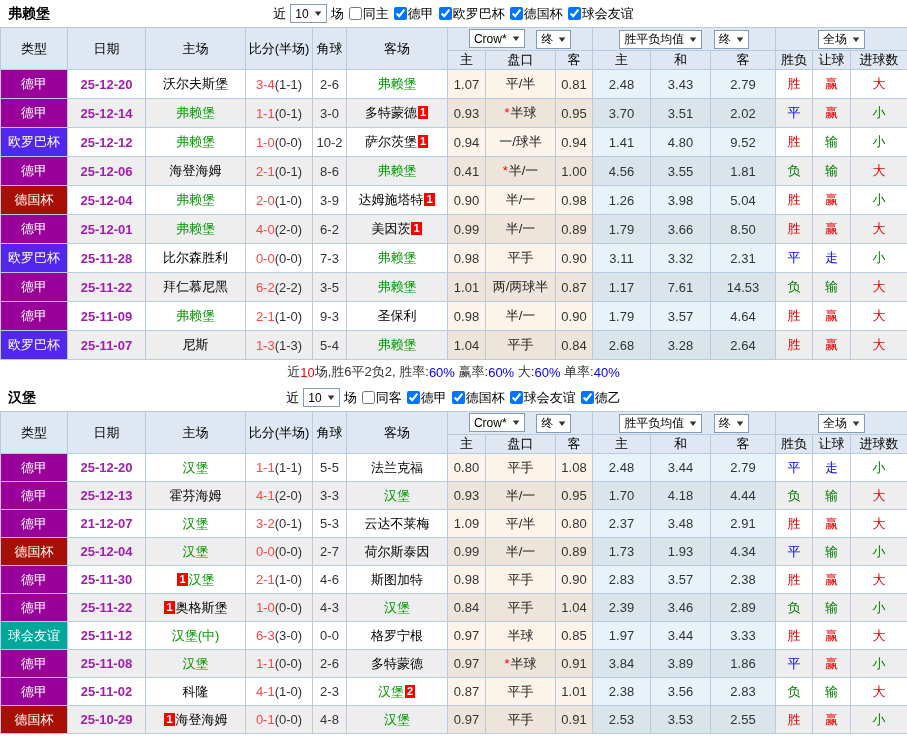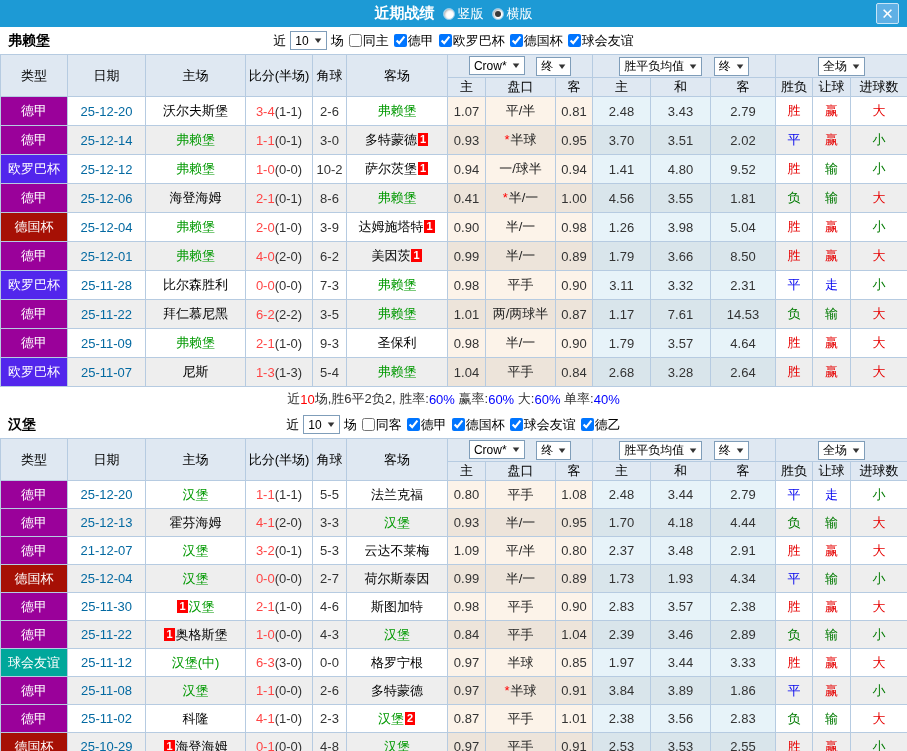--- a/index.html
+++ b/index.html
@@ -47,21 +47,21 @@
   th, td { border:1px solid #b6cbe1; padding:0; text-align:center; font-weight:normal; overflow:hidden; white-space:nowrap; }
   thead th { background:#dfe8f2; color:#000; font-size:13px; }
   tr.group-row th { height:23px; }
   tr.sub-row th { height:17px; }
   tr.group-row th.grp { background:#dfe8f2; }
   tbody tr { background:#fff; }
   tbody tr:nth-child(even) { background:#eeeeee; }
   tbody td { height:29px; font-size:13px; background:transparent; }
   .sec1 tbody td { height:28px; }
   td.type { color:#fff; }
-  td.date { color:#0369a1; }
+  td.date { color:#a21caf;font-weight:bold; }
   td.team .self { color:#009900; }
   td.team .opp { color:#000; }
   .badge {
     display:inline-block; background:#ff0000; color:#fff; font-size:11px; font-weight:bold;
     line-height:13px; padding:0 2px; margin:0 1px; vertical-align:1px;
   }
   td.score .ft { color:#ff4444; }
   td.score .ht { color:#333; }
   td.corner { color:#333; }
   td.odds { color:#333; }
@@ -73,32 +73,20 @@
   .summary { height:24px; display:flex; align-items:center; justify-content:center; font-size:13px; background:#fff; }
   .sum-k { color:#333; white-space:pre; }
   .sum-r { color:#ff0000; white-space:pre; }
   .sum-b { color:#0000ff; white-space:pre; }
 </style>
 </head>
 <body>
 
 <div class="app">
 
-  <div class="titlebar">
-    <span class="title">近期战绩</span>
-    <span class="radio">
-      <span class="dot"></span>
-      <span>竖版</span>
-    </span>
-    <span class="radio checked">
-      <span class="dot"></span>
-      <span>横版</span>
-    </span>
-    <span class="close-btn">✕</span>
-  </div>
 
   <div class="sec0">
     <div class="filter-row">
       <span class="team-name">弗赖堡</span>
       <span class="filters">
         <span>近</span>
         <span class="mini-select">
           <span>10</span>
             <span class="arrow">▼</span>
         </span>

